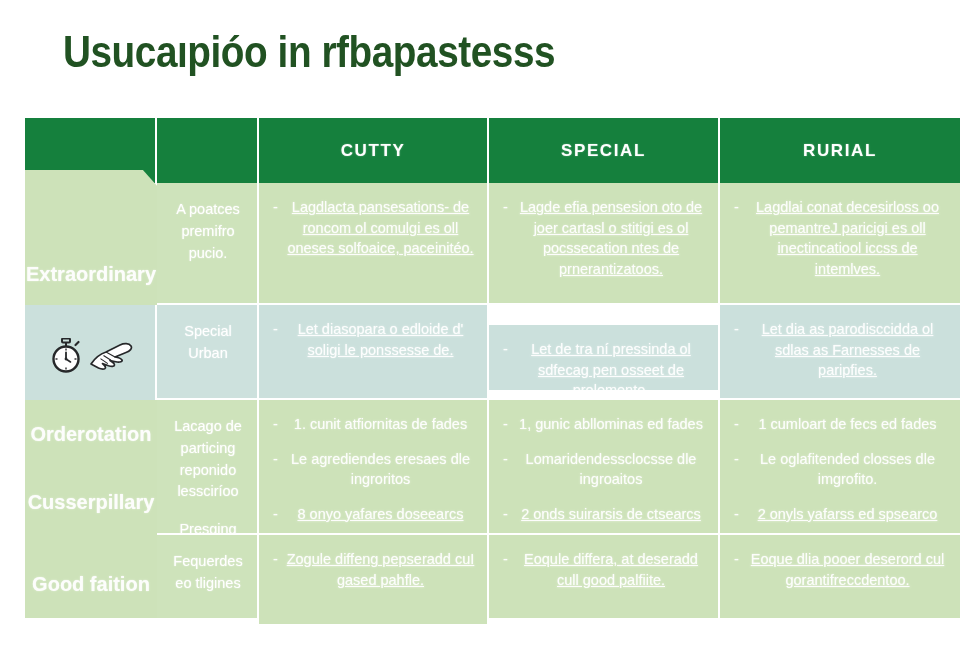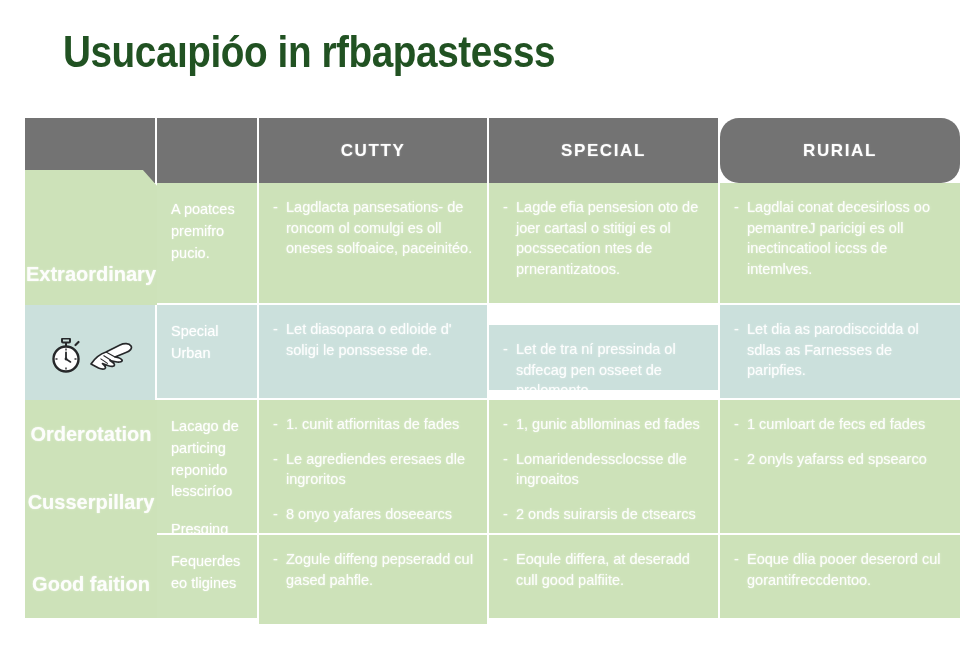--- a/index.html
+++ b/index.html
@@ -37,43 +37,44 @@
   }
 
   .cell {
     position: absolute;
     box-sizing: border-box;
     overflow: hidden;
   }
 
   
   .hcell {
-    background: #737373;
+    background: #15803d;
     color: #ffffff;
     font-size: 17px;
     font-weight: bold;
     letter-spacing: 1.6px;
     display: flex;
     align-items: center;
     justify-content: center;
     text-align: center;
     border-right: 2px solid #ffffff;
     text-shadow: 0 0 2px rgba(255,255,255,0.35);
   }
-  .hcell.last { border-right: none; border-radius: 19px; }
+  .hcell.last { border-right: none; }
   .hcell.blank { letter-spacing: 0; }
 
   
   .bcell {
     border-right: 2px solid #ffffff;
     border-bottom: 2px solid #ffffff;
     color: #ffffff;
     font-size: 14.5px;
     line-height: 1.42;
     padding: 14px 12px 10px 14px;
+    text-align: center;
   }
   .bcell.last { border-right: none; }
 
   .tone-green { background: #cde2b9; }
   .tone-teal  { background: #cbe0dc; }
 
   
   .soft {
     color: #ffffff;
     text-shadow: 0 0 1.6px rgba(255,255,255,0.75);
@@ -95,21 +96,21 @@
 
   ul.bullets {
     list-style: none;
     margin: 0; padding: 0;
   }
   ul.bullets li {
     position: relative;
     padding-left: 13px;
     margin-bottom: 14px;
   }
-  ul.bullets li:last-child { margin-bottom: 0; }
+  ul.bullets li:last-child { margin-bottom: 0; text-decoration: underline; }
   ul.bullets li::before {
     content: "-";
     position: absolute;
     left: 0; top: 0;
   }
 
   
   #col1-shape {
     position: absolute;
     left: 0; top: 52px;
@@ -265,20 +266,21 @@
     <ul class="bullets soft">
       <li>1, gunic abllominas ed fades</li>
       <li>Lomaridendessclocsse dle ingroaitos</li>
       <li>2 onds suirarsis de ctsearcs</li>
     </ul>
   </div>
 
   <div class="cell bcell tone-green last" style="left:695px; top:282px; width:240px; height:135px;">
     <ul class="bullets soft">
       <li>1 cumloart de fecs ed fades</li>
+      <li>Le oglafitended closses dle imgrofito.</li>
       <li>2 onyls yafarss ed spsearco</li>
     </ul>
   </div>
 
   <div class="cell bcell tone-green subcell soft" style="left:132px; top:417px; width:102px; height:83px; border-bottom:none;">Fequerdes eo tligines</div>
 
   <div class="cell bcell tone-green" style="left:234px; top:417px; width:230px; height:89px; border-bottom:none;">
     <ul class="bullets soft">
       <li>Zogule diffeng pepseradd cuI gased pahfle.</li>
     </ul>

